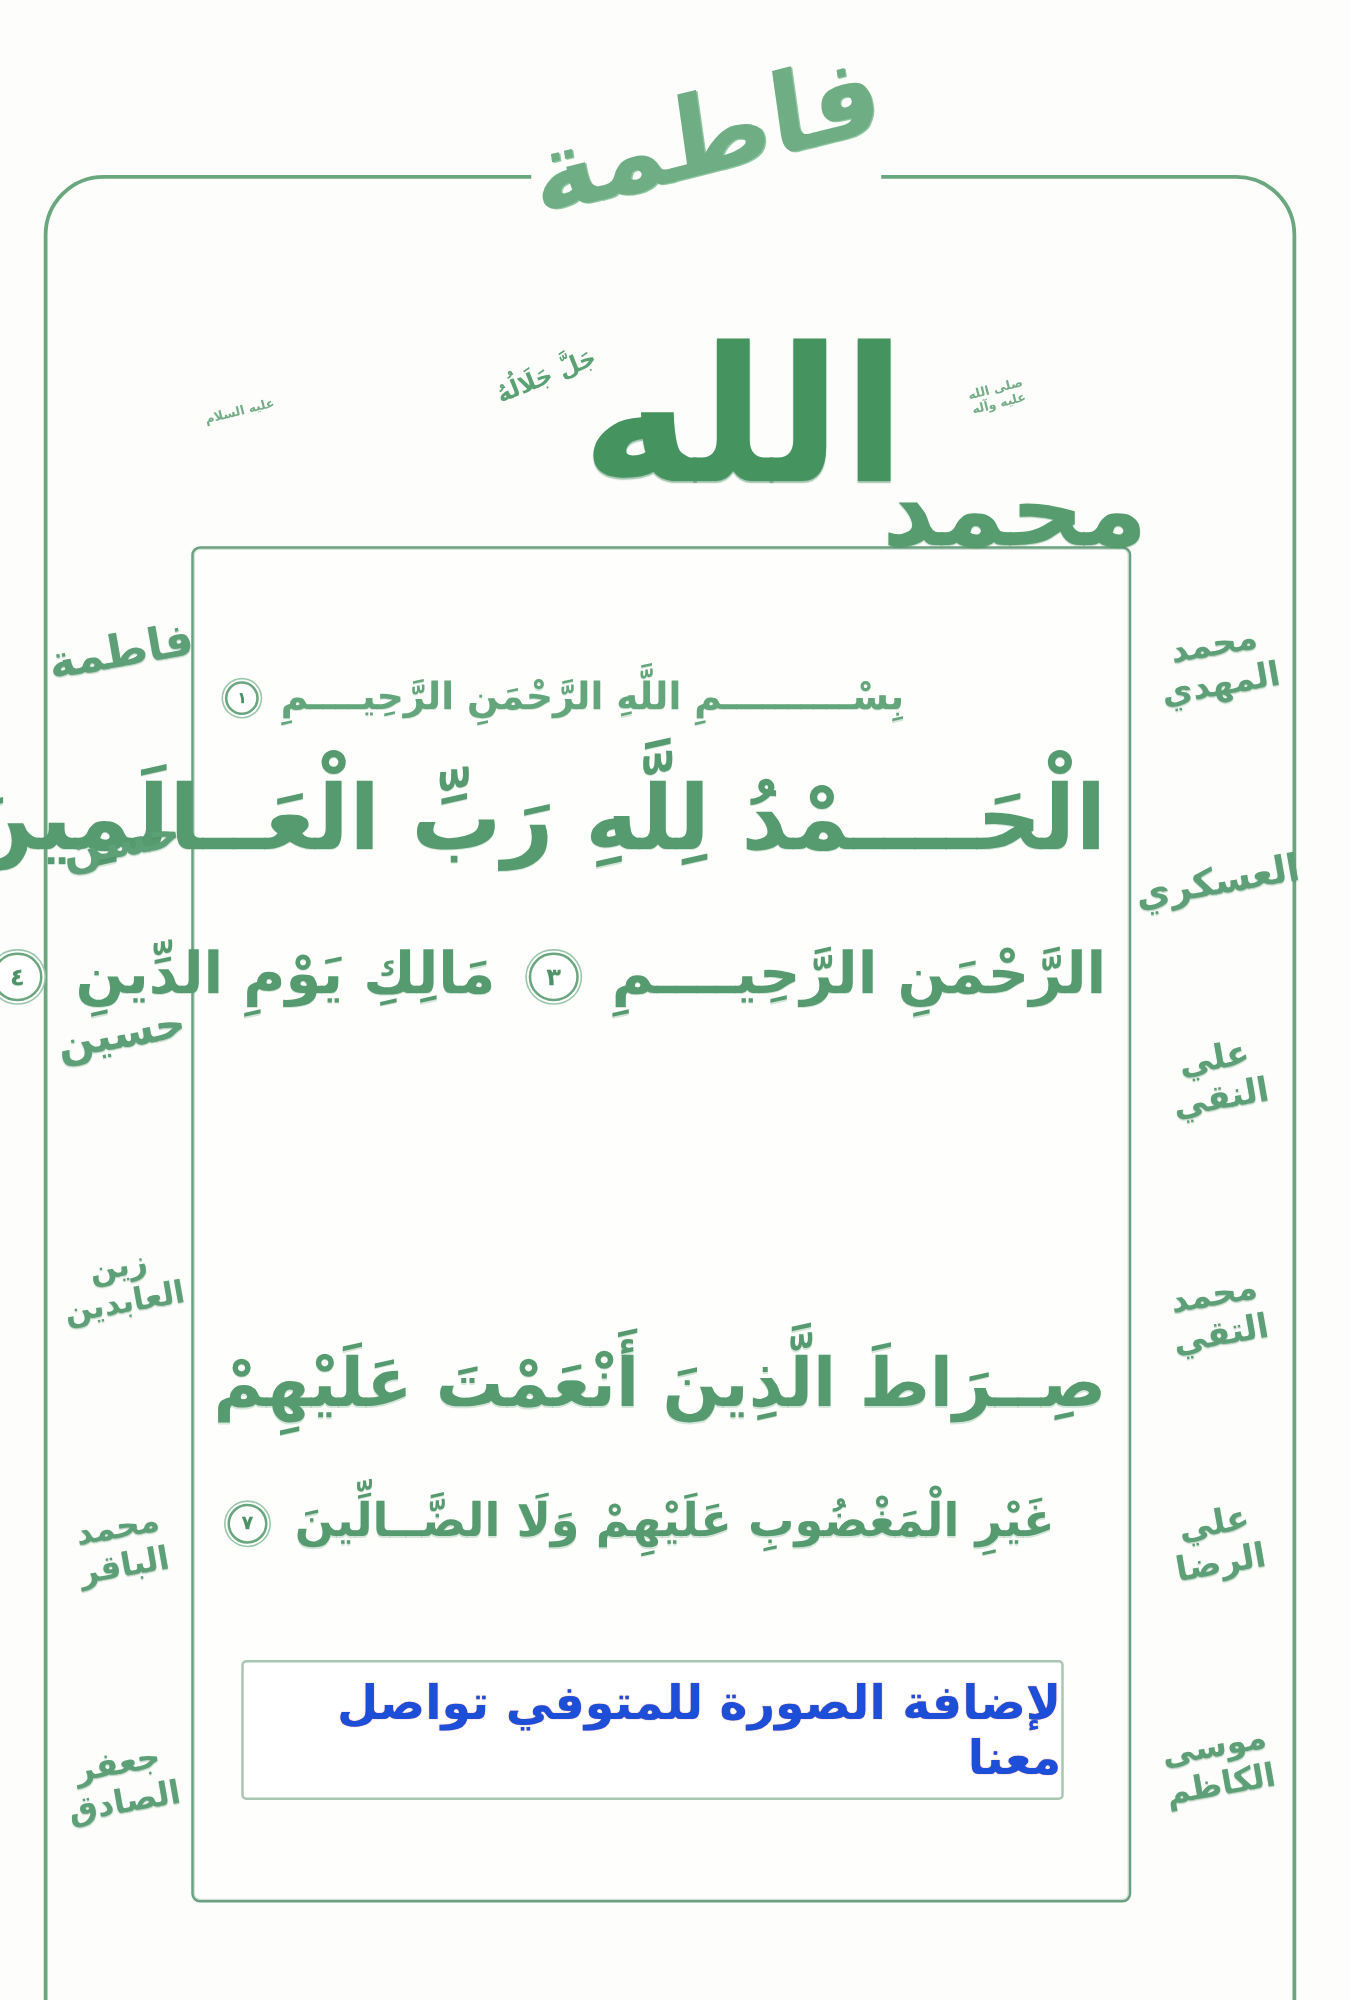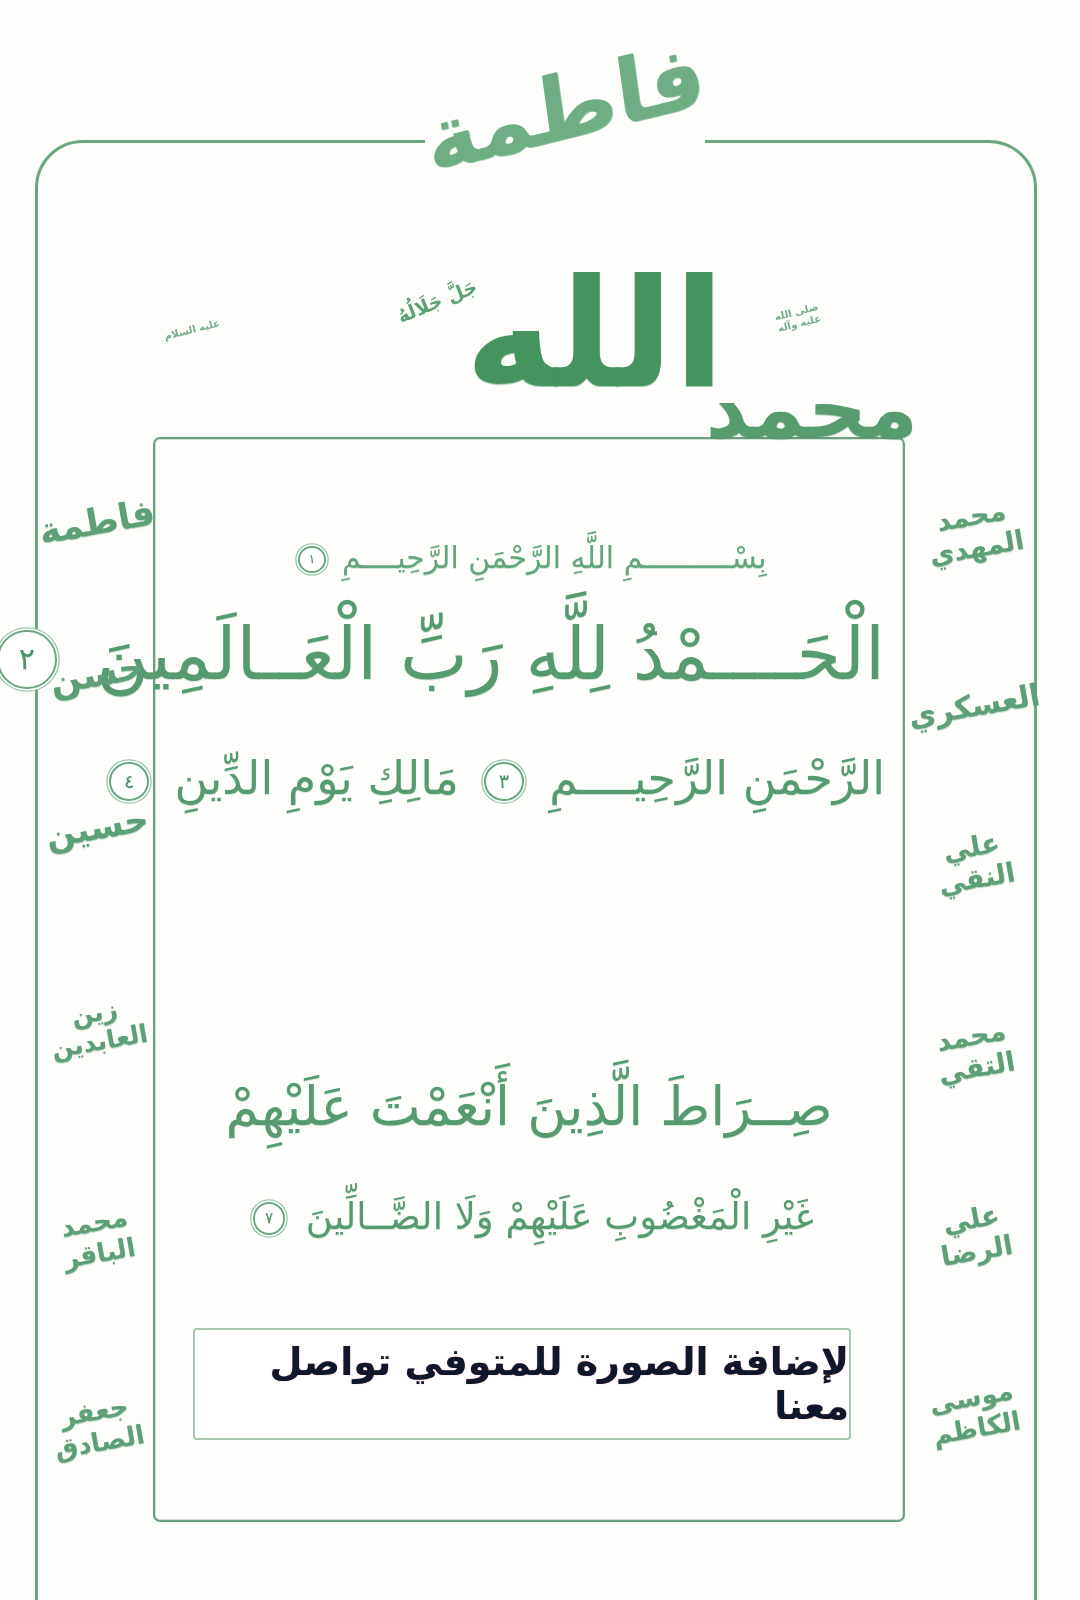--- a/index.html
+++ b/index.html
@@ -60,22 +60,22 @@
     border:2.5px solid #6aa07f;border-radius:7px;
     box-shadow:inset 0 0 0 1px rgba(125,170,143,.35);
     box-sizing:border-box;background:#fefefc;
   }
   
   .fatiha{
     position:absolute;left:173px;top:540px;width:712px;height:770px;z-index:2;
   }
   .verse-line{
     position:absolute;width:100%;
-    direction:rtl;text-align:center;
-    color:#569b70;font-weight:normal;white-space:nowrap;
+    direction:rtl;text-align:left;
+    color:#569b70;font-weight:bold;white-space:nowrap;
     text-shadow:0 1px 0 rgba(86,155,112,.25);
   }
   .vl-basmala{top:0px;font-size:30px;color:#63a67c;}
   .vl-2{top:72px;font-size:72px;}
   .vl-3{top:200px;font-size:46px;margin-top:11px;}
   .vl-4{top:308px;font-size:50px;}
   .vl-5{top:420px;font-size:52px;}
   .vl-6{top:535px;font-size:54px;}
   .vl-7{top:655px;font-size:37px;}
   .ayah{
@@ -110,21 +110,21 @@
   .m-rida   {top:1165px;height:140px;font-size:27px;}
   .m-kazim  {top:1335px;height:155px;font-size:26px;}
   
   .notice-box{
     position:absolute;left:193px;top:1328px;width:658px;height:112px;
     border:2px solid #a9c6b2;border-radius:4px;background:#ffffff;
     display:flex;align-items:center;justify-content:center;
     box-sizing:border-box;z-index:3;
   }
   .notice-text{
-    direction:rtl;color:#0f172a;font-size:38px;font-weight:bold;
+    direction:rtl;color:#1d4ed8;font-size:38px;font-weight:bold;
     text-shadow:0 0 1px rgba(209,43,43,.6);
   }
 </style>
 </head>
 <body>
 
 <div class="canvas">
 
   <div class="outer-frame"></div>
 

